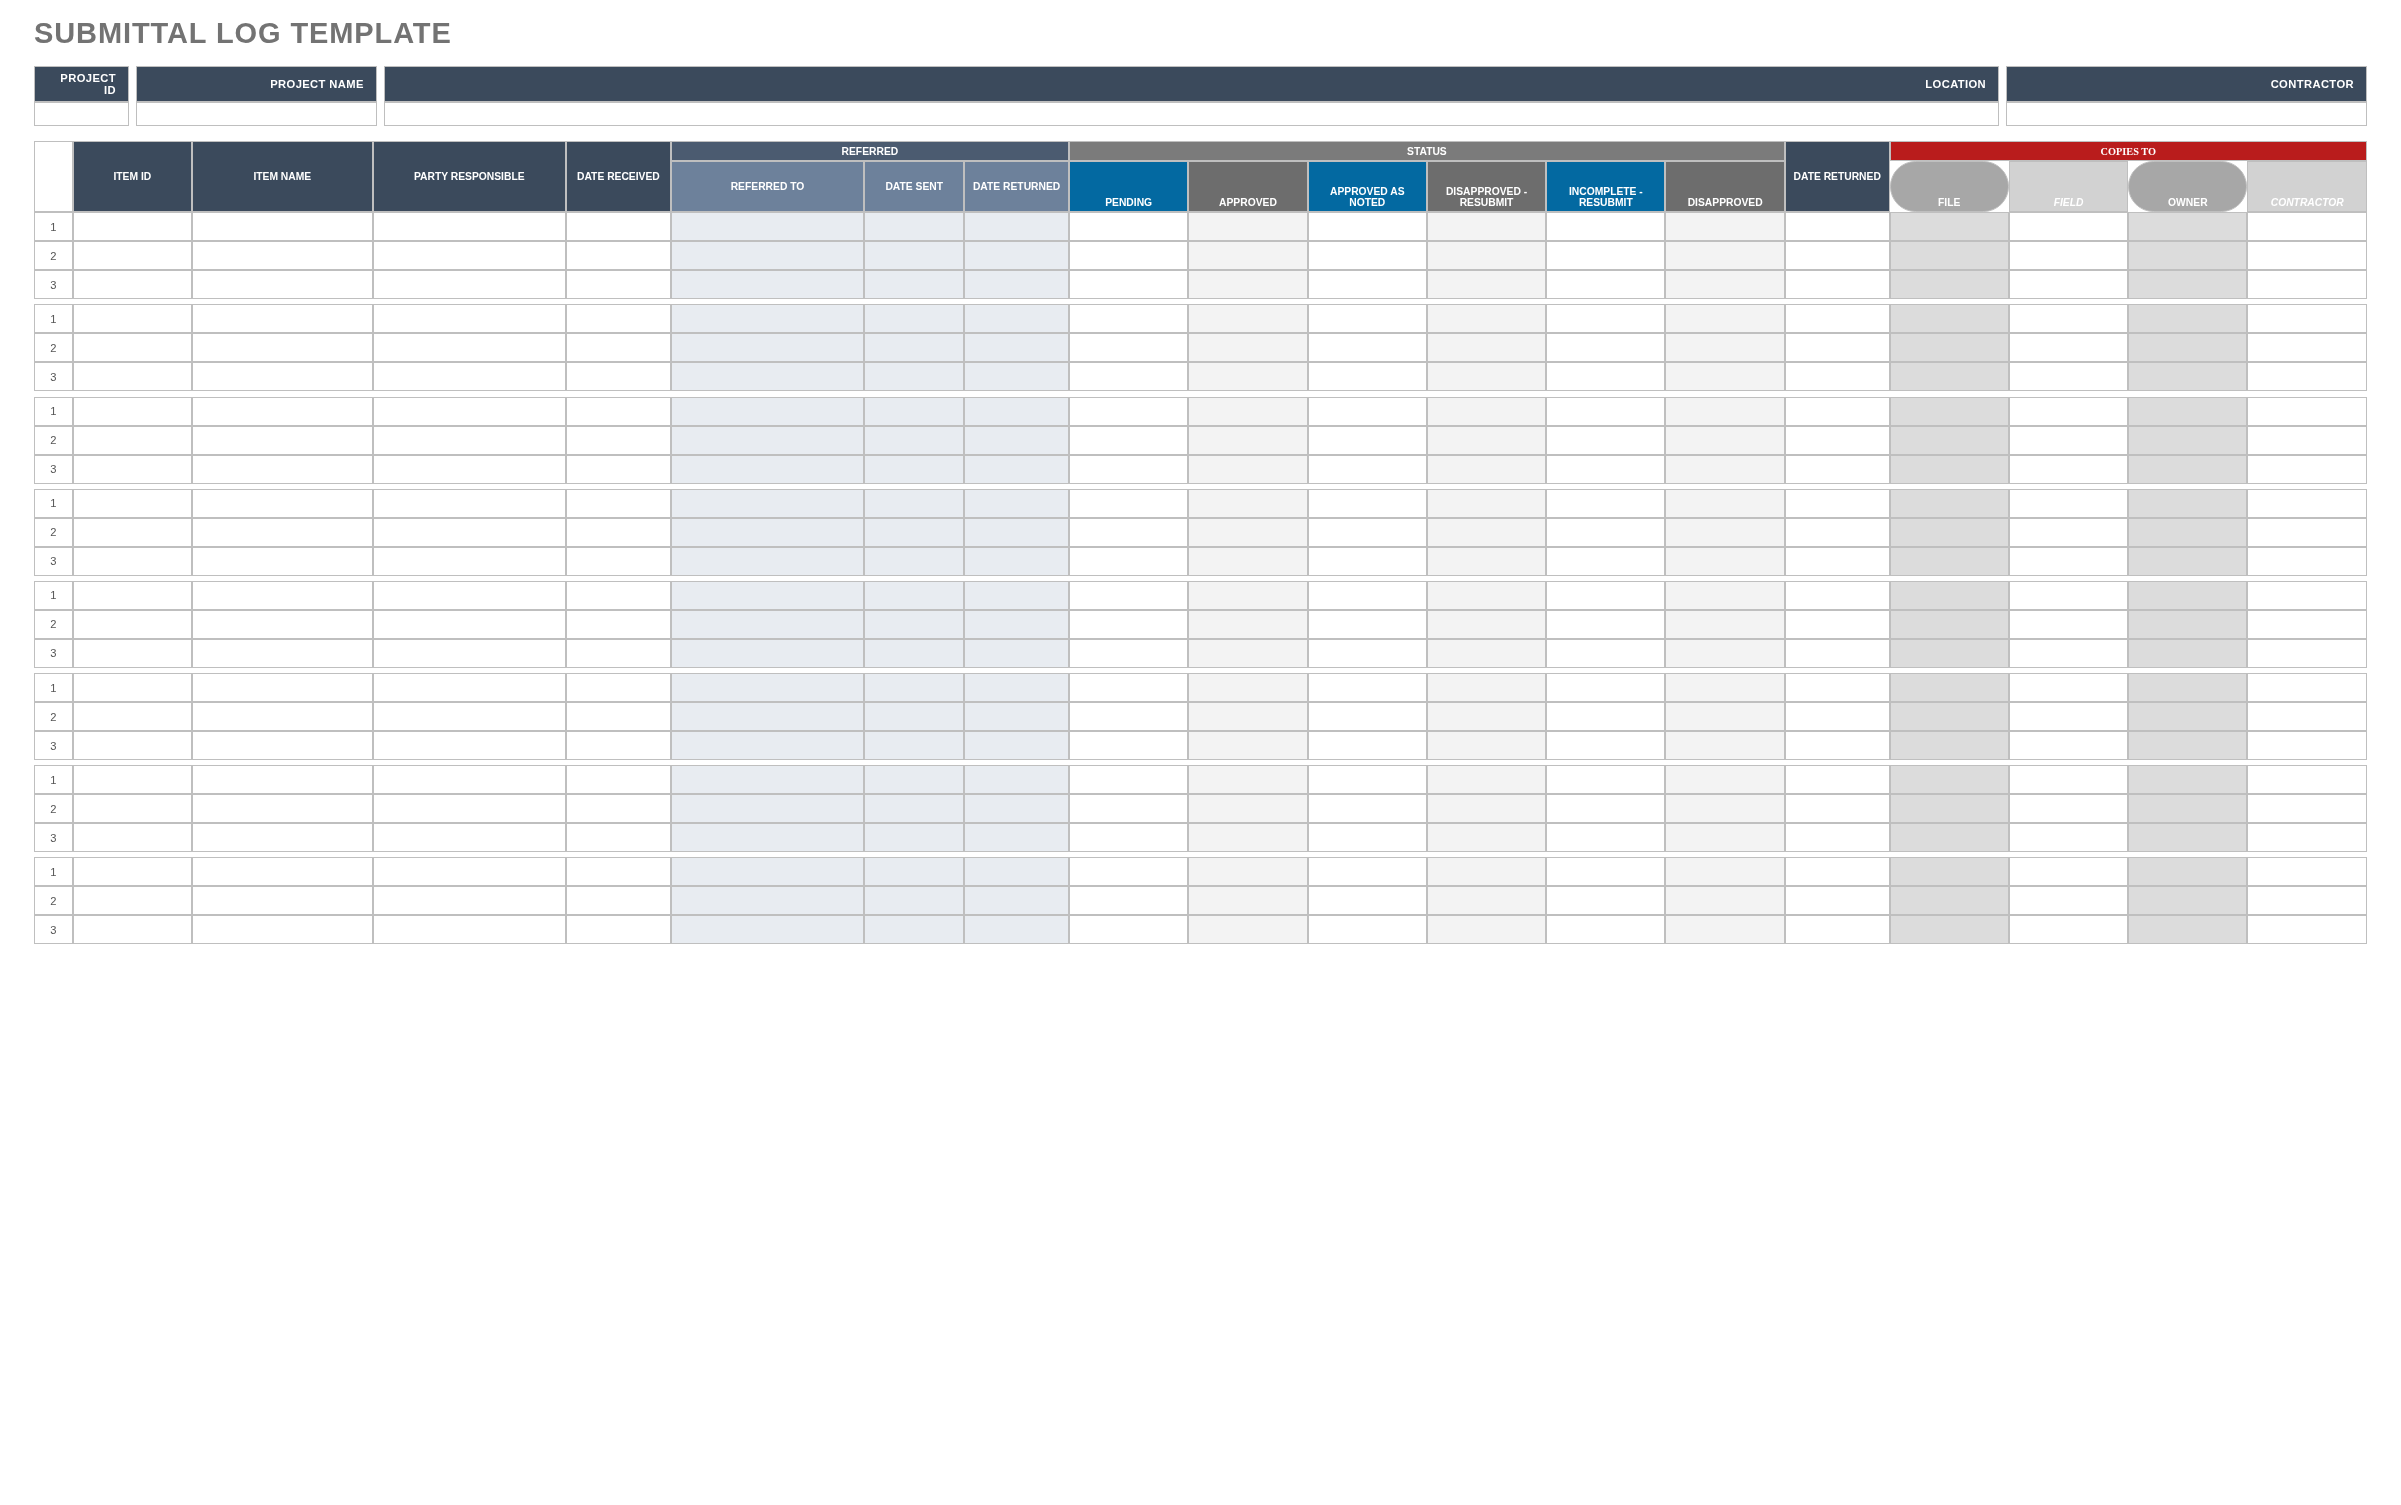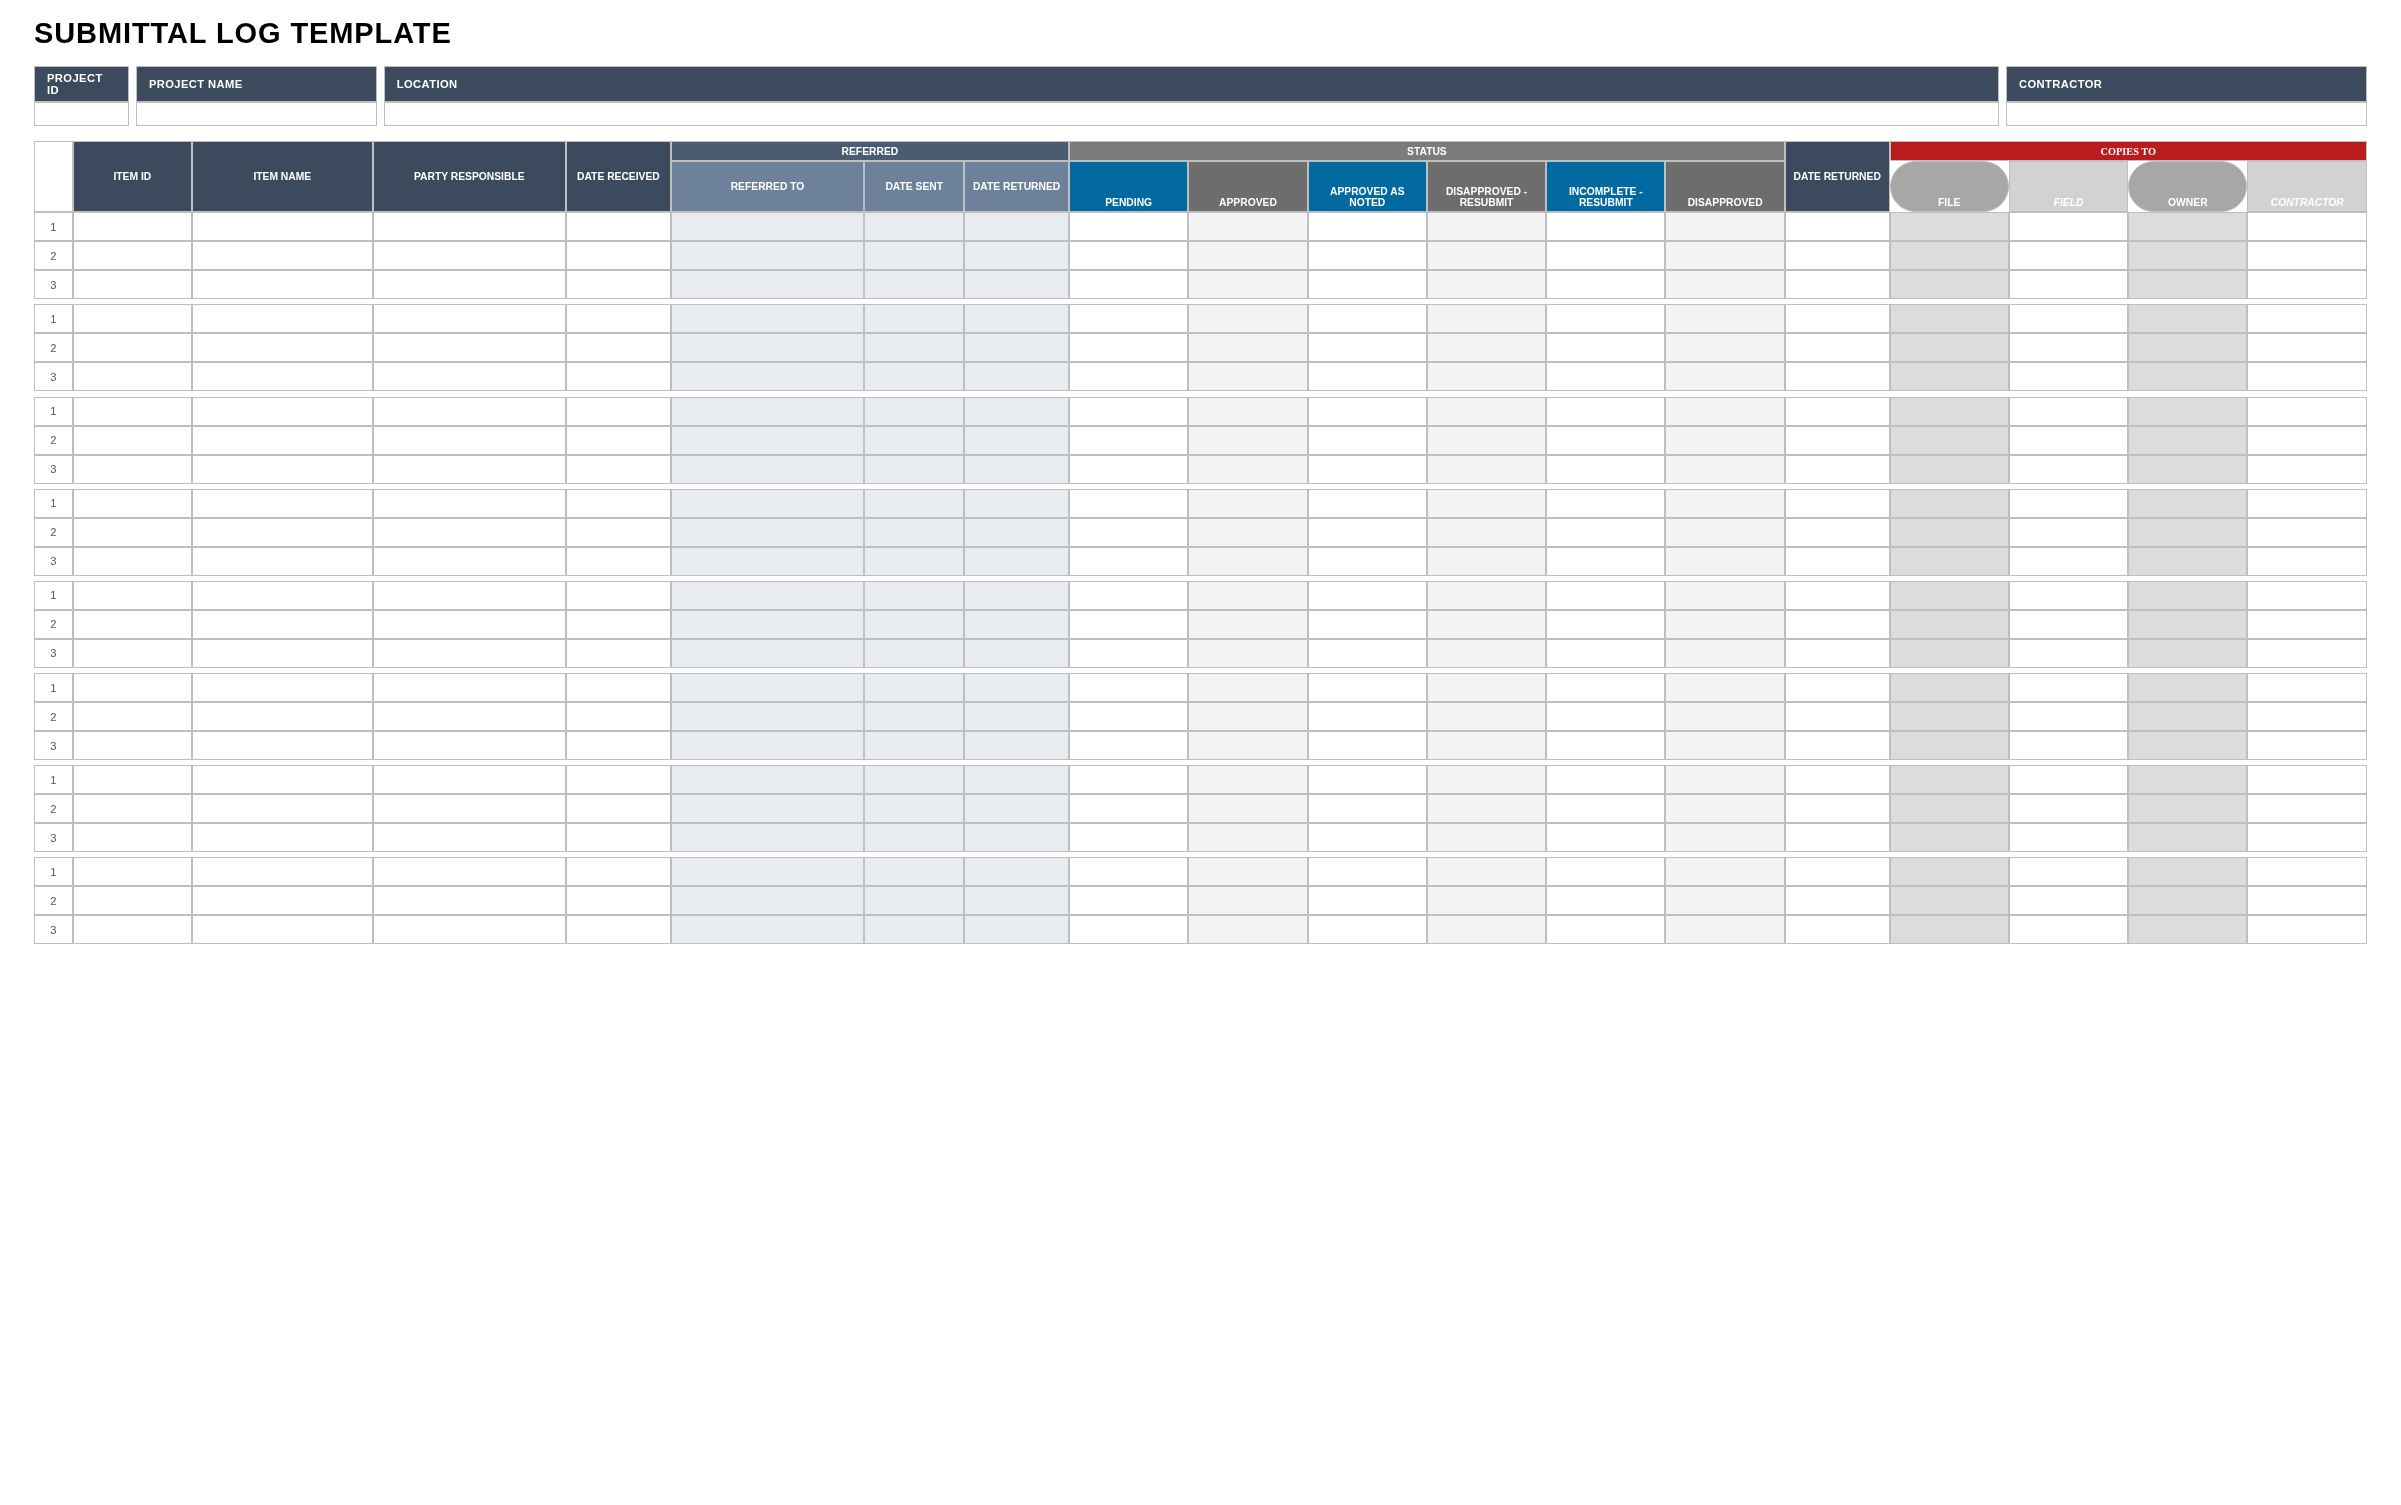--- a/index.html
+++ b/index.html
@@ -1,24 +1,24 @@
 <!DOCTYPE html>
 <html style="font-size:13.8px"><head>
 <meta charset="utf-8">
 <style>
 * { box-sizing: border-box; margin: 0; padding: 0; }
 body { font-family: Arial, Helvetica, sans-serif; background: #fff; padding: 17px 34px; }
-.title { font-size: 29px; font-weight: 700; color: #000000; letter-spacing: 0.9px; margin-bottom: 15.5px; }
+.title { font-size: 29px; font-weight: 700; color: #737373; letter-spacing: 0.9px; margin-bottom: 15.5px; }
 
 
 .info-bar { width: 100%; border-collapse: separate; border-spacing: 0; }
 .info-bar th, .info-bar td { border: 0.9px solid #bfbfbf; }
 .info-bar th {
   background: #3b4a5c; color: #fff; font-size: 11.2px; font-weight: 700;
-  text-align: left; padding: 5.2px 12px; letter-spacing: 0.4px;
+  text-align: right; padding: 5.2px 12px; letter-spacing: 0.4px;
 }
 .info-bar td { height: 24px; background: #fff; }
 .info-bar .gap { border: none; background: transparent; width: 6.9px; }
 
 
 .log-wrap { margin-top: 15.5px; }
 .log { width: 100%; border-collapse: separate; border-spacing: 0; table-layout: fixed; }
 .log th, .log td { border: 0.9px solid #bfbfbf; font-size: 10.3px; font-weight: 700; color: #fff; text-align: center; vertical-align: middle; padding: 3.4px 5.2px; }
 
 

